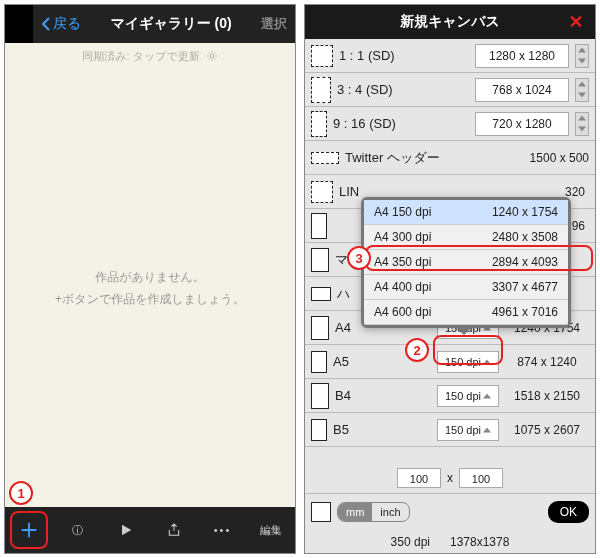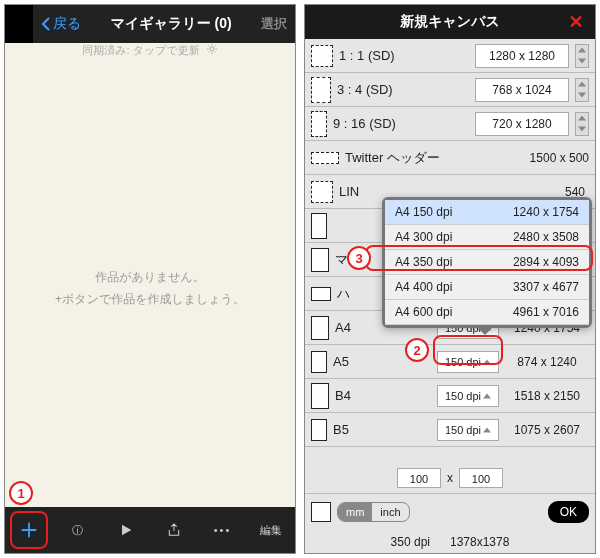--- a/index.html
+++ b/index.html
@@ -5,21 +5,21 @@
   * { box-sizing: border-box; margin: 0; padding: 0; }
   body { font-family: -apple-system, "Hiragino Sans", sans-serif; background: #fff; width: 600px; height: 558px; position: relative; }
   .phones { display: flex; width: 600px; height: 558px; gap: 8px; padding: 4px; }
   .phone { flex: 1; height: 550px; border: 1px solid #888; background: #000; position: relative; overflow: hidden; }
 
   
   .p1-top { height: 38px; background: #222; color: #fff; display: flex; align-items: center; justify-content: space-between; padding: 0 8px; margin-left: 28px; }
   .p1-back { color: #3aa0ff; display: flex; align-items: center; gap: 2px; font-size: 14px; }
   .p1-title { font-size: 14px; font-weight: 600; }
   .p1-select { color: #888; font-size: 13px; font-weight: bold; }
-  .p1-sync { height: 26px; background: #f4f2e6; color: #aaa; font-size: 11px; display: flex; align-items: flex-start; justify-content: center; gap: 6px; }
+  .p1-sync { height: 26px; background: #f4f2e6; color: #aaa; font-size: 11px; display: flex; align-items: center; justify-content: center; gap: 6px; }
   .p1-body { background: #f4f2e6; height: 440px; display: flex; flex-direction: column; align-items: center; justify-content: center; color: #999; font-size: 12px; line-height: 1.8; }
   .p1-bottom { position: absolute; bottom: 0; left: 0; right: 0; height: 46px; background: #222; display: flex; align-items: center; justify-content: space-around; color: #ccc; font-size: 11px; }
   .p1-bottom .tb { width: 38px; height: 38px; display: flex; align-items: center; justify-content: center; }
   .plus-wrap { width: 42px; height: 42px; border: 2.5px solid #e62020; border-radius: 8px; display: flex; align-items: center; justify-content: center; }
   .plus-wrap svg { width: 22px; height: 22px; }
 
   
   .p2-top { height: 34px; background: #1a1a1a; color: #fff; display: flex; align-items: center; justify-content: center; font-size: 14px; font-weight: 600; position: relative; }
   .p2-close { position: absolute; right: 8px; top: 6px; width: 22px; height: 22px; display: flex; align-items: center; justify-content: center; color: #e62020; font-size: 18px; }
   .p2-body { background: #e6e6e6; height: 516px; position: relative; overflow: hidden; font-size: 13px; color: #222; }
@@ -28,21 +28,21 @@
   .thumb.solid { border-style: solid; }
   .lbl { flex: 1; font-weight: 500; }
   .dimbox { width: 94px; height: 24px; border: 1px solid #aaa; background: #fff; font-size: 12px; display: flex; align-items: center; justify-content: center; }
   .step { width: 14px; height: 24px; background: #ddd; border: 1px solid #aaa; display: flex; flex-direction: column; }
   .step div { flex:1; display:flex; align-items:center; justify-content:center; }
   .step svg { width:8px; height:8px; }
   .dpi { width: 62px; height: 22px; border: 1px solid #aaa; background: #fff; font-size: 11px; display: flex; align-items: center; justify-content: center; gap: 2px; }
   .dpi svg { width:8px; height:8px; fill:#888;}
   .dimtxt { width: 84px; text-align: center; font-size: 12px; }
 
-  .popup { position: absolute; top: 158px; left: 77px; width: 210px; background: #f0f0f0; border: 3px solid #777; border-radius: 6px; box-shadow: 0 2px 8px rgba(0,0,0,.3); }
+  .popup { position: absolute; top: 158px; left: 56px; width: 210px; background: #f0f0f0; border: 3px solid #777; border-radius: 6px; box-shadow: 0 2px 8px rgba(0,0,0,.3); }
   .popup .prow { display: flex; align-items: center; justify-content: space-between; padding: 5px 10px; font-size: 12px; border-bottom: 1px solid #ccc; }
   .popup .prow.sel { background: #cfe3ff; }
   .popup .prow:last-child { border-bottom: none; }
   .popup-tip { position:absolute; bottom:-10px; left:90px; width:0; height:0; border-left:10px solid transparent; border-right:10px solid transparent; border-top:10px solid #777; }
 
   .bottom-ctrl { position:absolute; bottom:0; left:0; right:0; background:#e6e6e6; }
   .bc-row1 { display:flex; align-items:center; justify-content:center; gap:6px; height:30px; font-size:12px; }
   .bc-row1 .sq { width:44px; height:20px; border:1px solid #aaa; background:#fff; text-align:center; line-height:20px; font-size:11px; }
   .bc-row2 { display:flex; align-items:center; height:36px; padding:0 6px; gap:6px; border-top:1px solid #bbb;}
   .bc-row2 .thumb { border-style:solid; }
@@ -166,21 +166,21 @@
 
       <div class="row">
         <div class="thumb" style="width:28px;height:12px;"></div>
         <div class="lbl">Twitter ヘッダー</div>
         <div class="dimtxt" style="width:auto;">1500 x 500</div>
       </div>
 
       <div class="row">
         <div class="thumb" style="width:22px;height:22px;"></div>
         <div class="lbl">LIN</div>
-        <div class="dimtxt" style="width:28px;">540</div>
+        <div class="dimtxt" style="width:28px;">320</div>
       </div>
 
       <div class="row">
         <div class="thumb solid" style="width:16px;height:26px;"></div>
         <div class="lbl"></div>
         <div class="dimtxt" style="width:28px;">196</div>
       </div>
 
       <div class="row">
         <div class="thumb solid" style="width:18px;height:24px;"></div>

